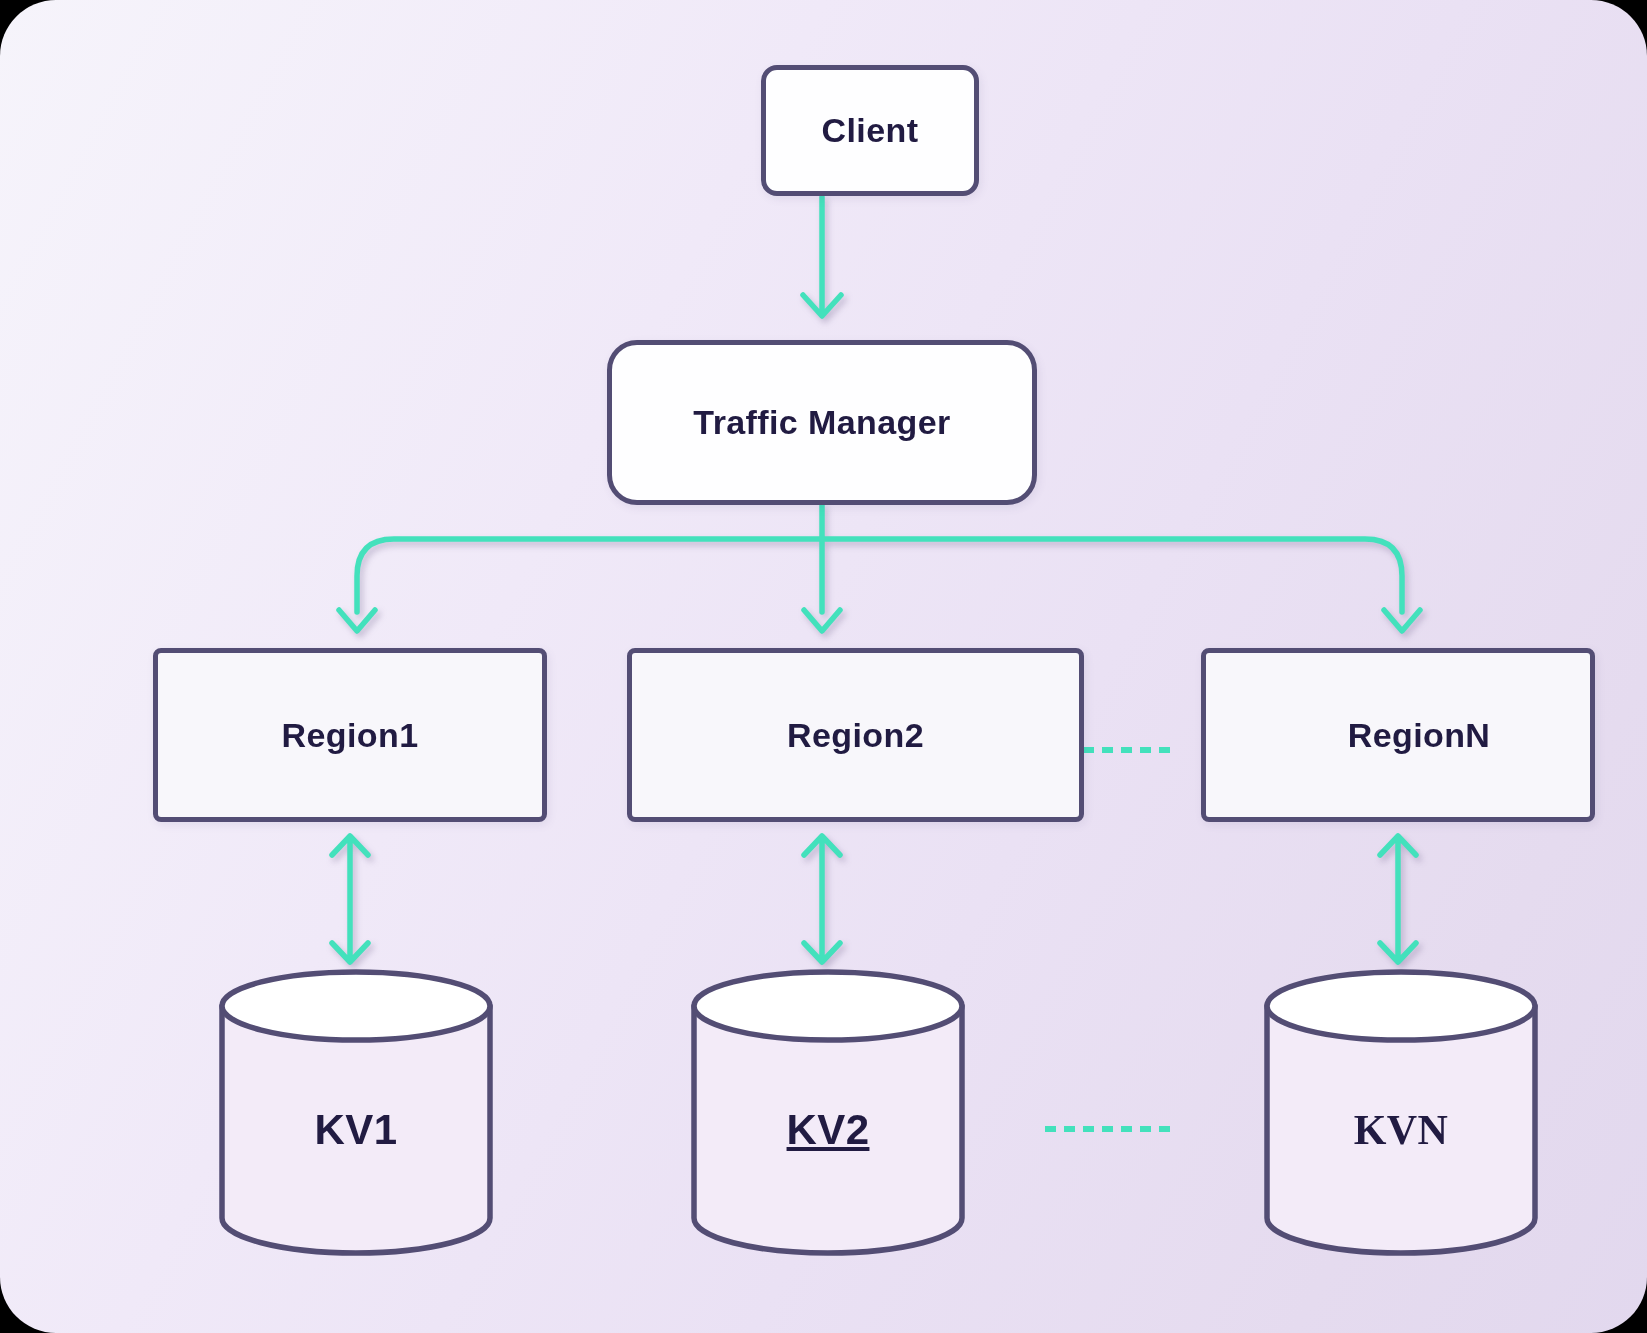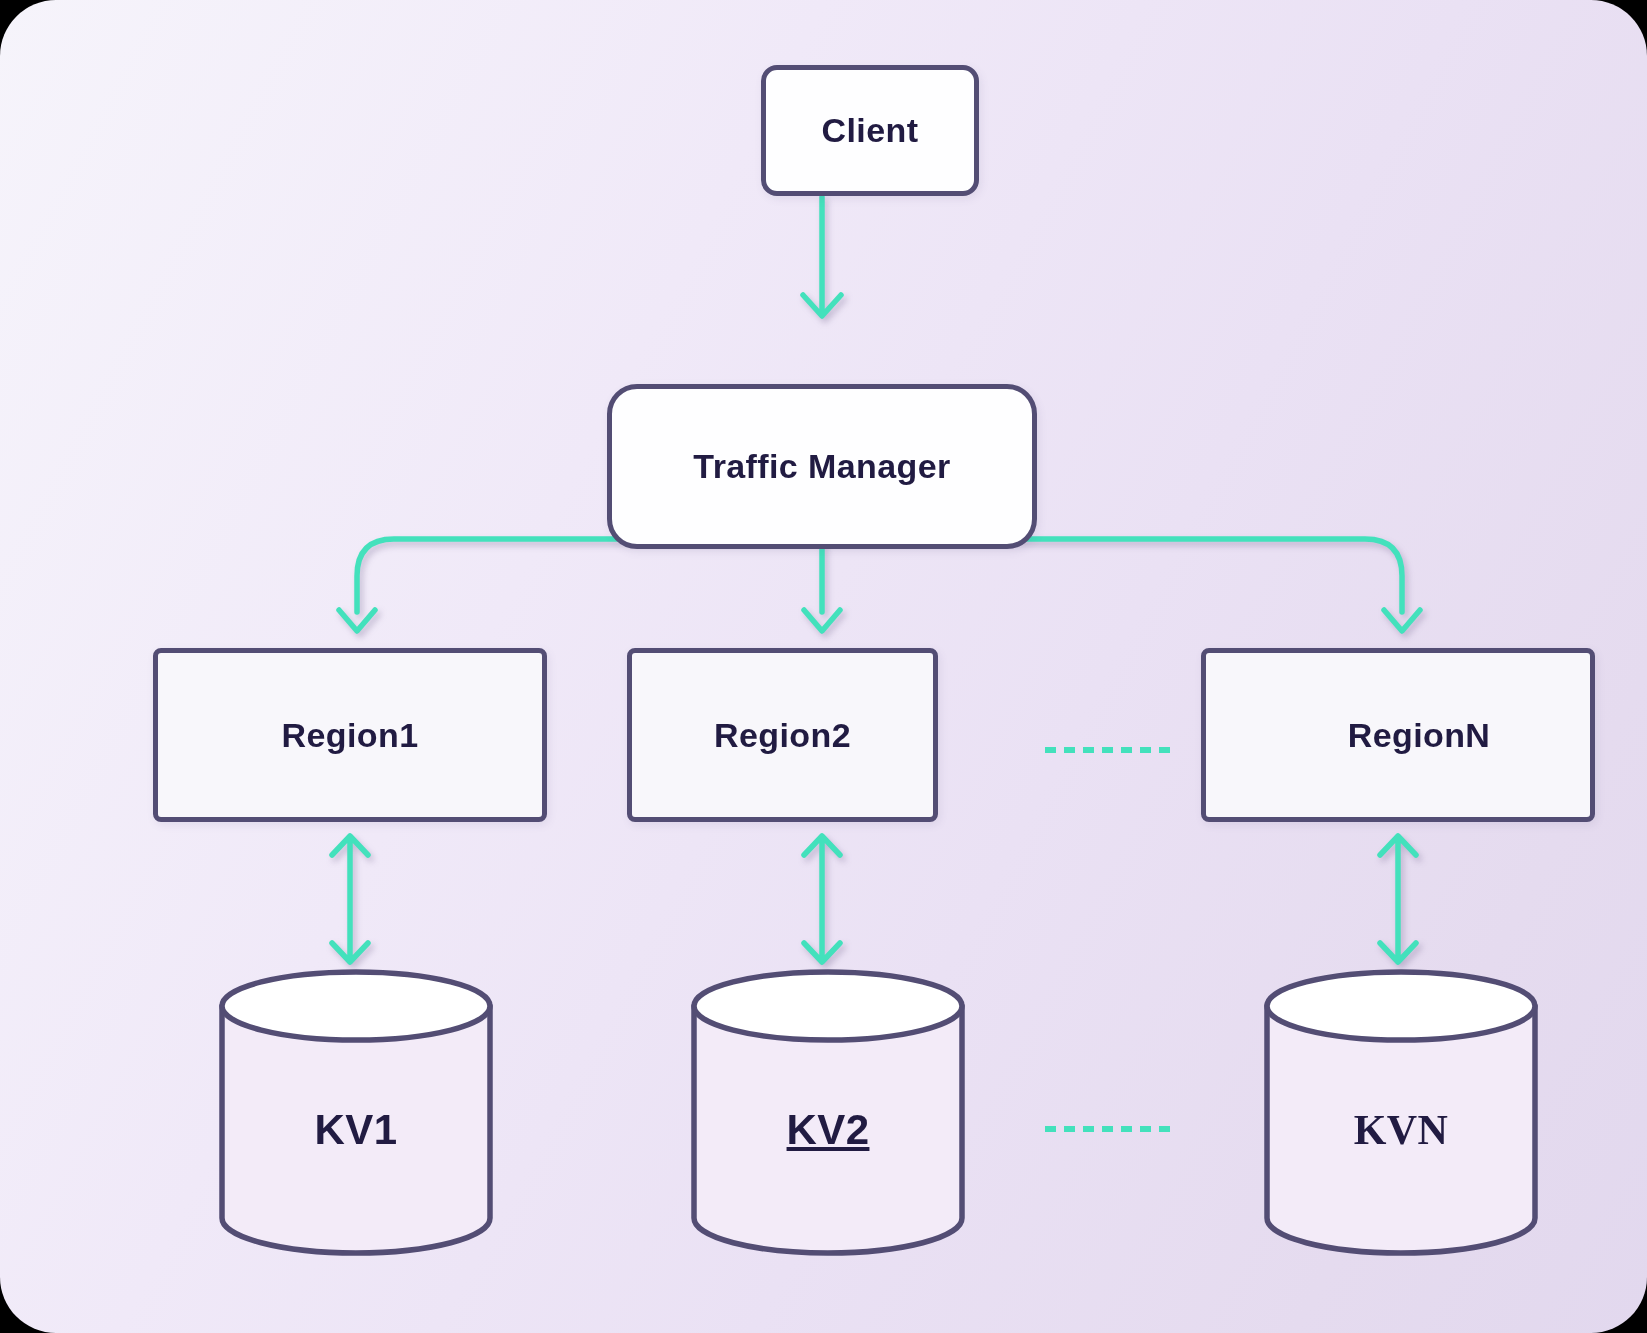--- a/index.html
+++ b/index.html
@@ -60,23 +60,23 @@
     justify-content: center;
     color: #211b42;
     font-size: 34px;
     font-weight: 700;
     letter-spacing: 0.4px;
     box-shadow: 2px 3px 8px rgba(92, 80, 125, 0.10);
   }
   .node.white { background: #fefeff; }
   .node.region { background: #f8f7fb; border-radius: 8px; }
   .client-node   { left: 714px; top: 65px;  width: 218px; height: 131px; border-radius: 16px; margin-left: 47px; }
-  .tm-node       { left: 607px; top: 340px; width: 430px; height: 165px; border-radius: 30px; margin-top: 44px; }
+  .tm-node       { left: 607px; top: 340px; width: 430px; height: 165px; border-radius: 30px; }
   .region1-node  { left: 153px;  top: 648px; width: 394px; height: 174px; }
-  .region2-node  { left: 627px;  top: 648px; width: 311px; height: 174px; text-align: right; }
+  .region2-node  { left: 627px;  top: 648px; width: 457px; height: 174px; text-align: right; }
   .regionn-node  { left: 1201px; top: 648px; width: 394px; height: 174px; padding-left: 42px; }
   .kv-label {
     position: absolute;
     transform: translate(-50%, -50%);
     color: #211b42;
     font-size: 42px;
     font-weight: 700;
     letter-spacing: 0.4px;
     white-space: nowrap;
   }

